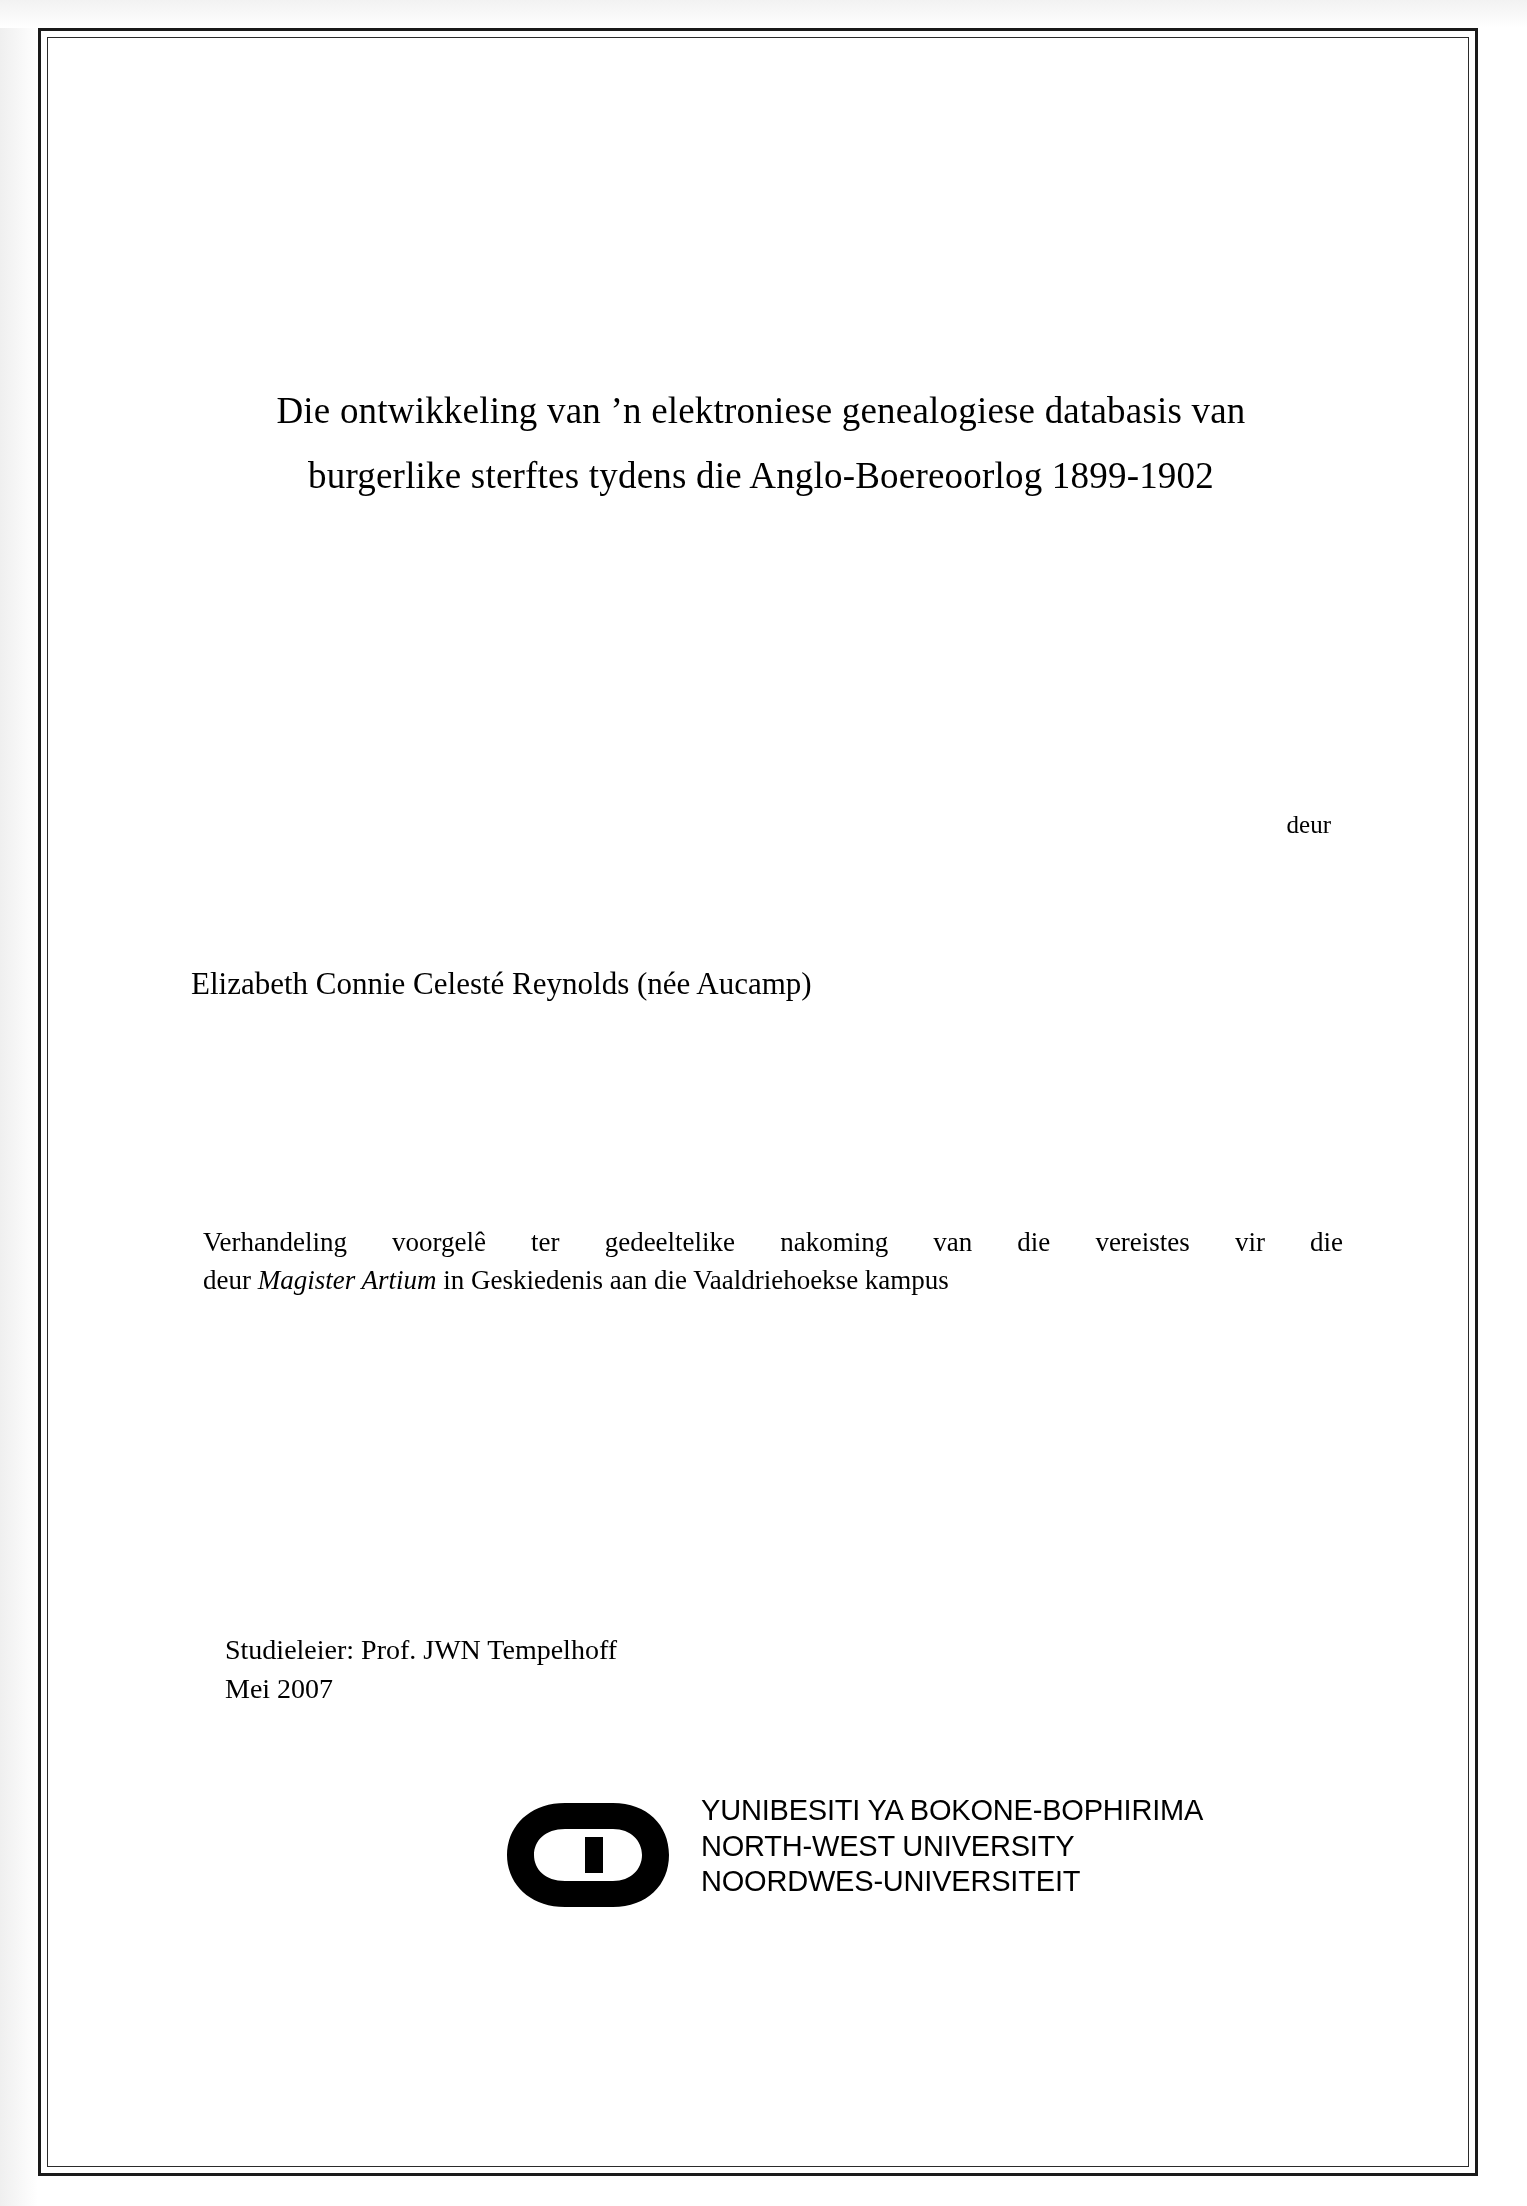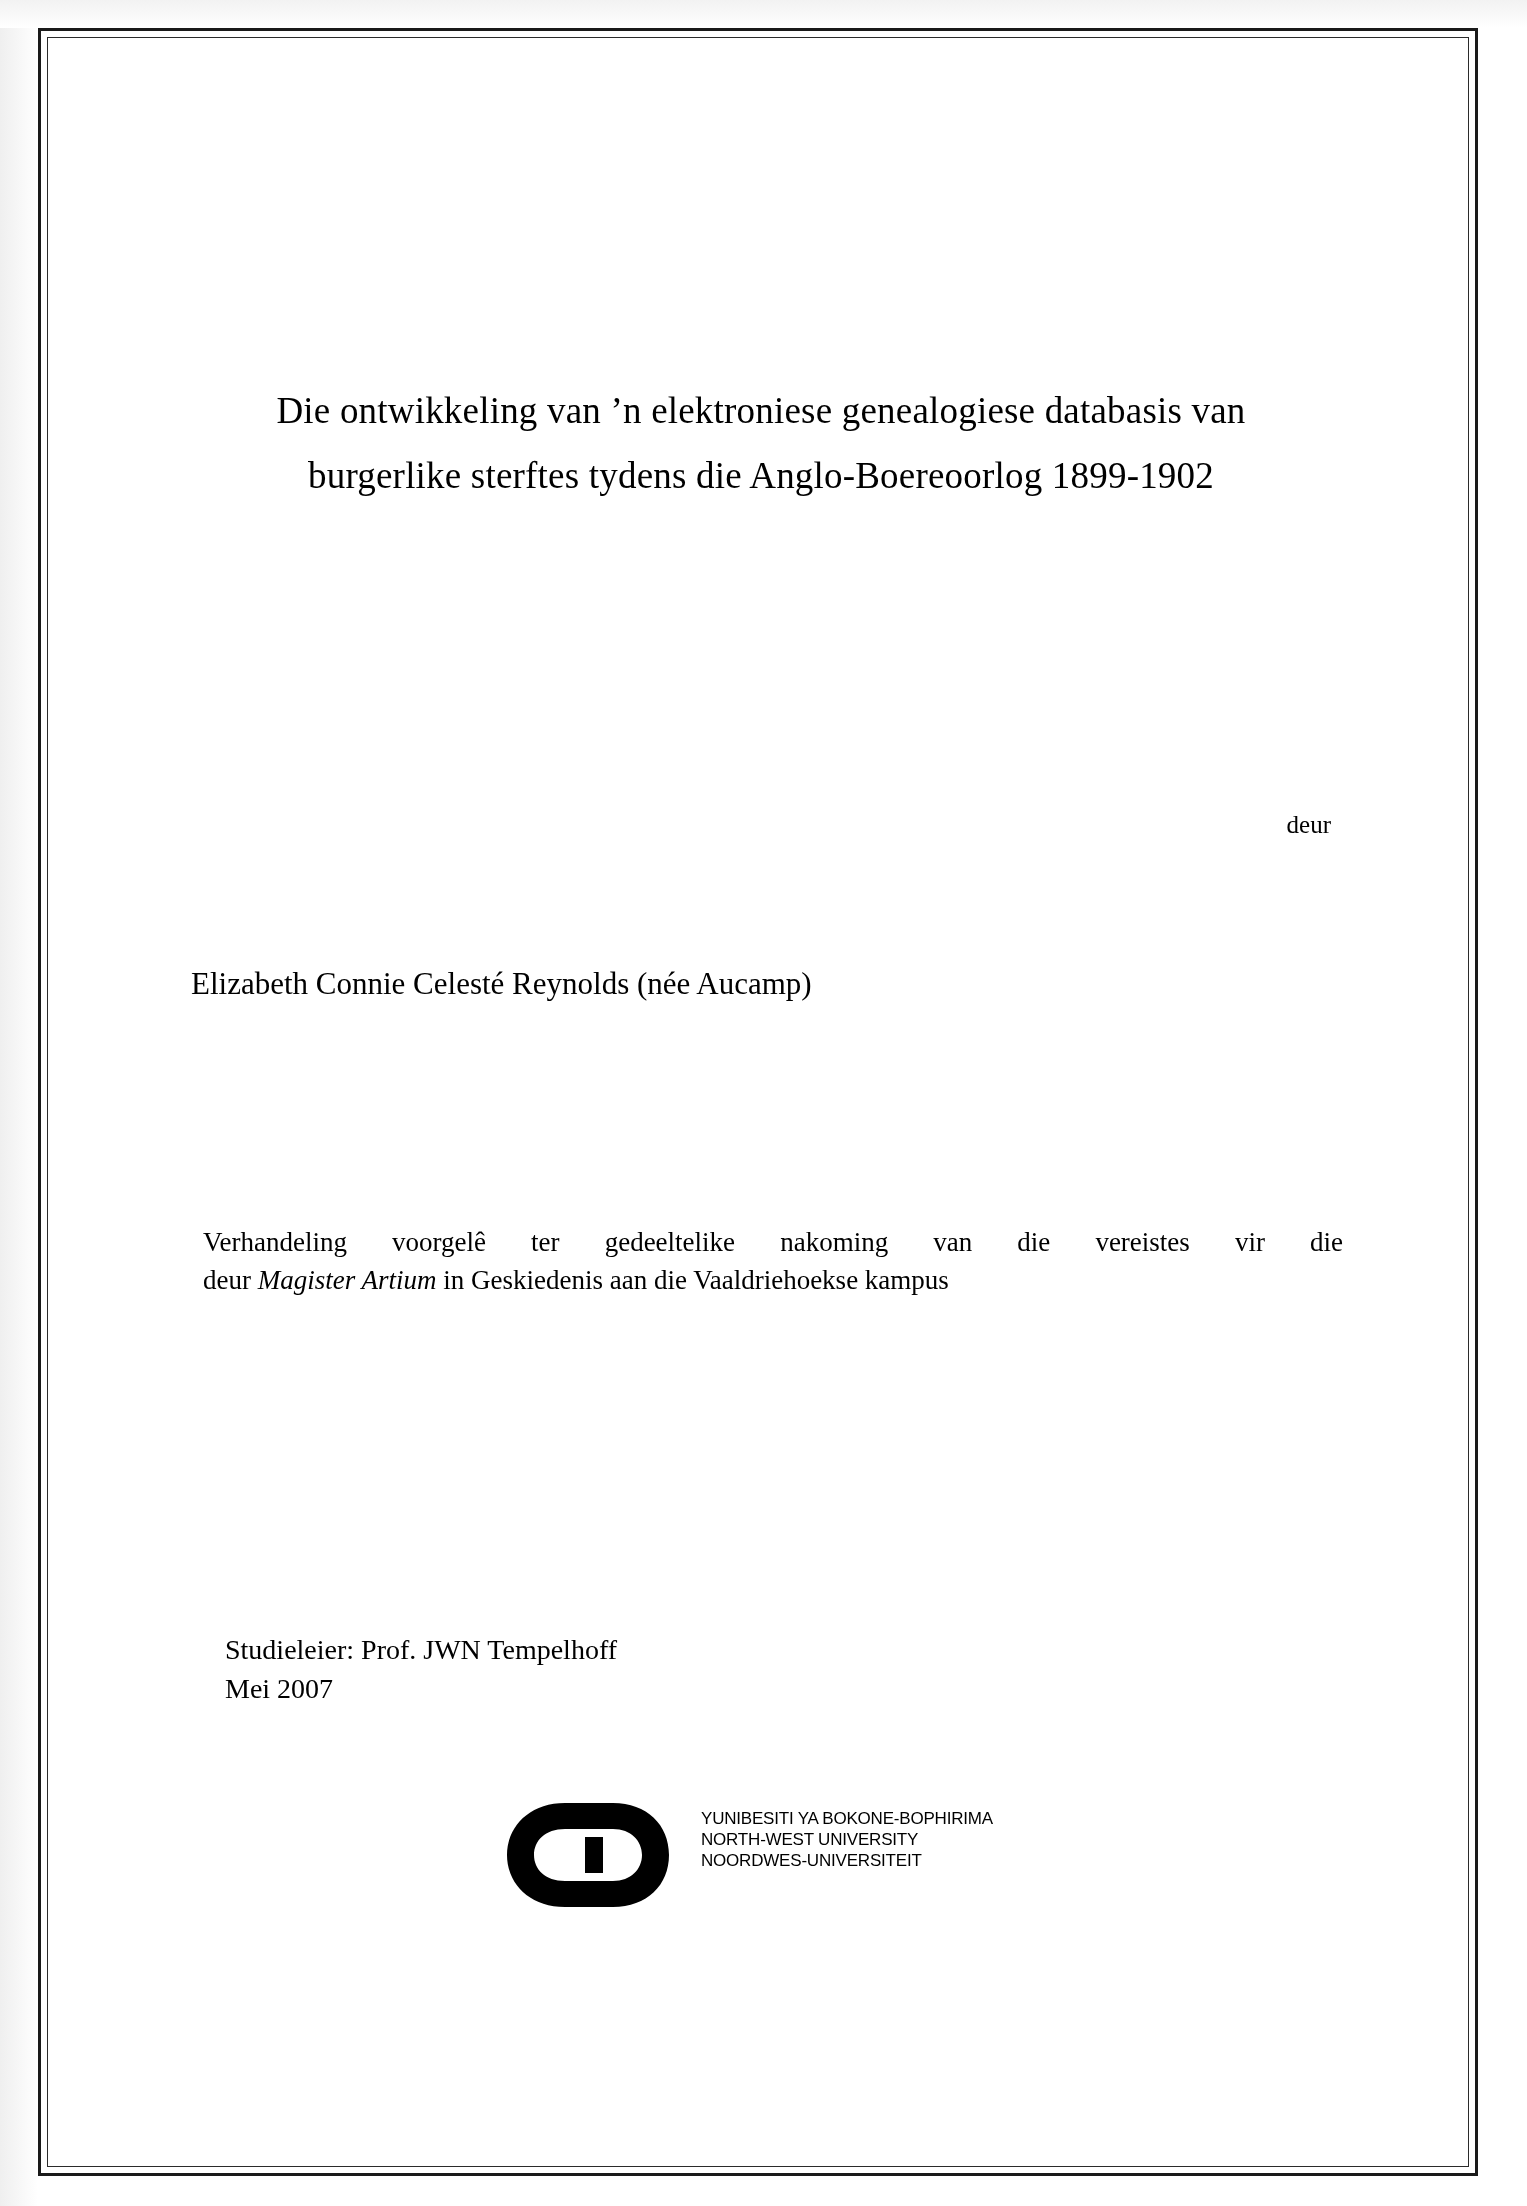--- a/index.html
+++ b/index.html
@@ -124,23 +124,23 @@
   .logo-mark {
     position: absolute;
     left: 0;
     top: 4px;
     width: 190px;
     height: 116px;
   }
   .logo-text {
     position: absolute;
     left: 200px;
-    top: 16px;
+    top: 0;
     font-family: "Liberation Sans", sans-serif;
-    font-size: 17px;
+    font-size: 29px;
     line-height: 1.23;
     letter-spacing: -0.2px;
     font-weight: 500;
   }
   .logo-text span { display: block; white-space: nowrap; }
 
   
   .scan-edge-left {
     position: absolute;
     left: 0; top: 0; width: 38px; height: 100%;

